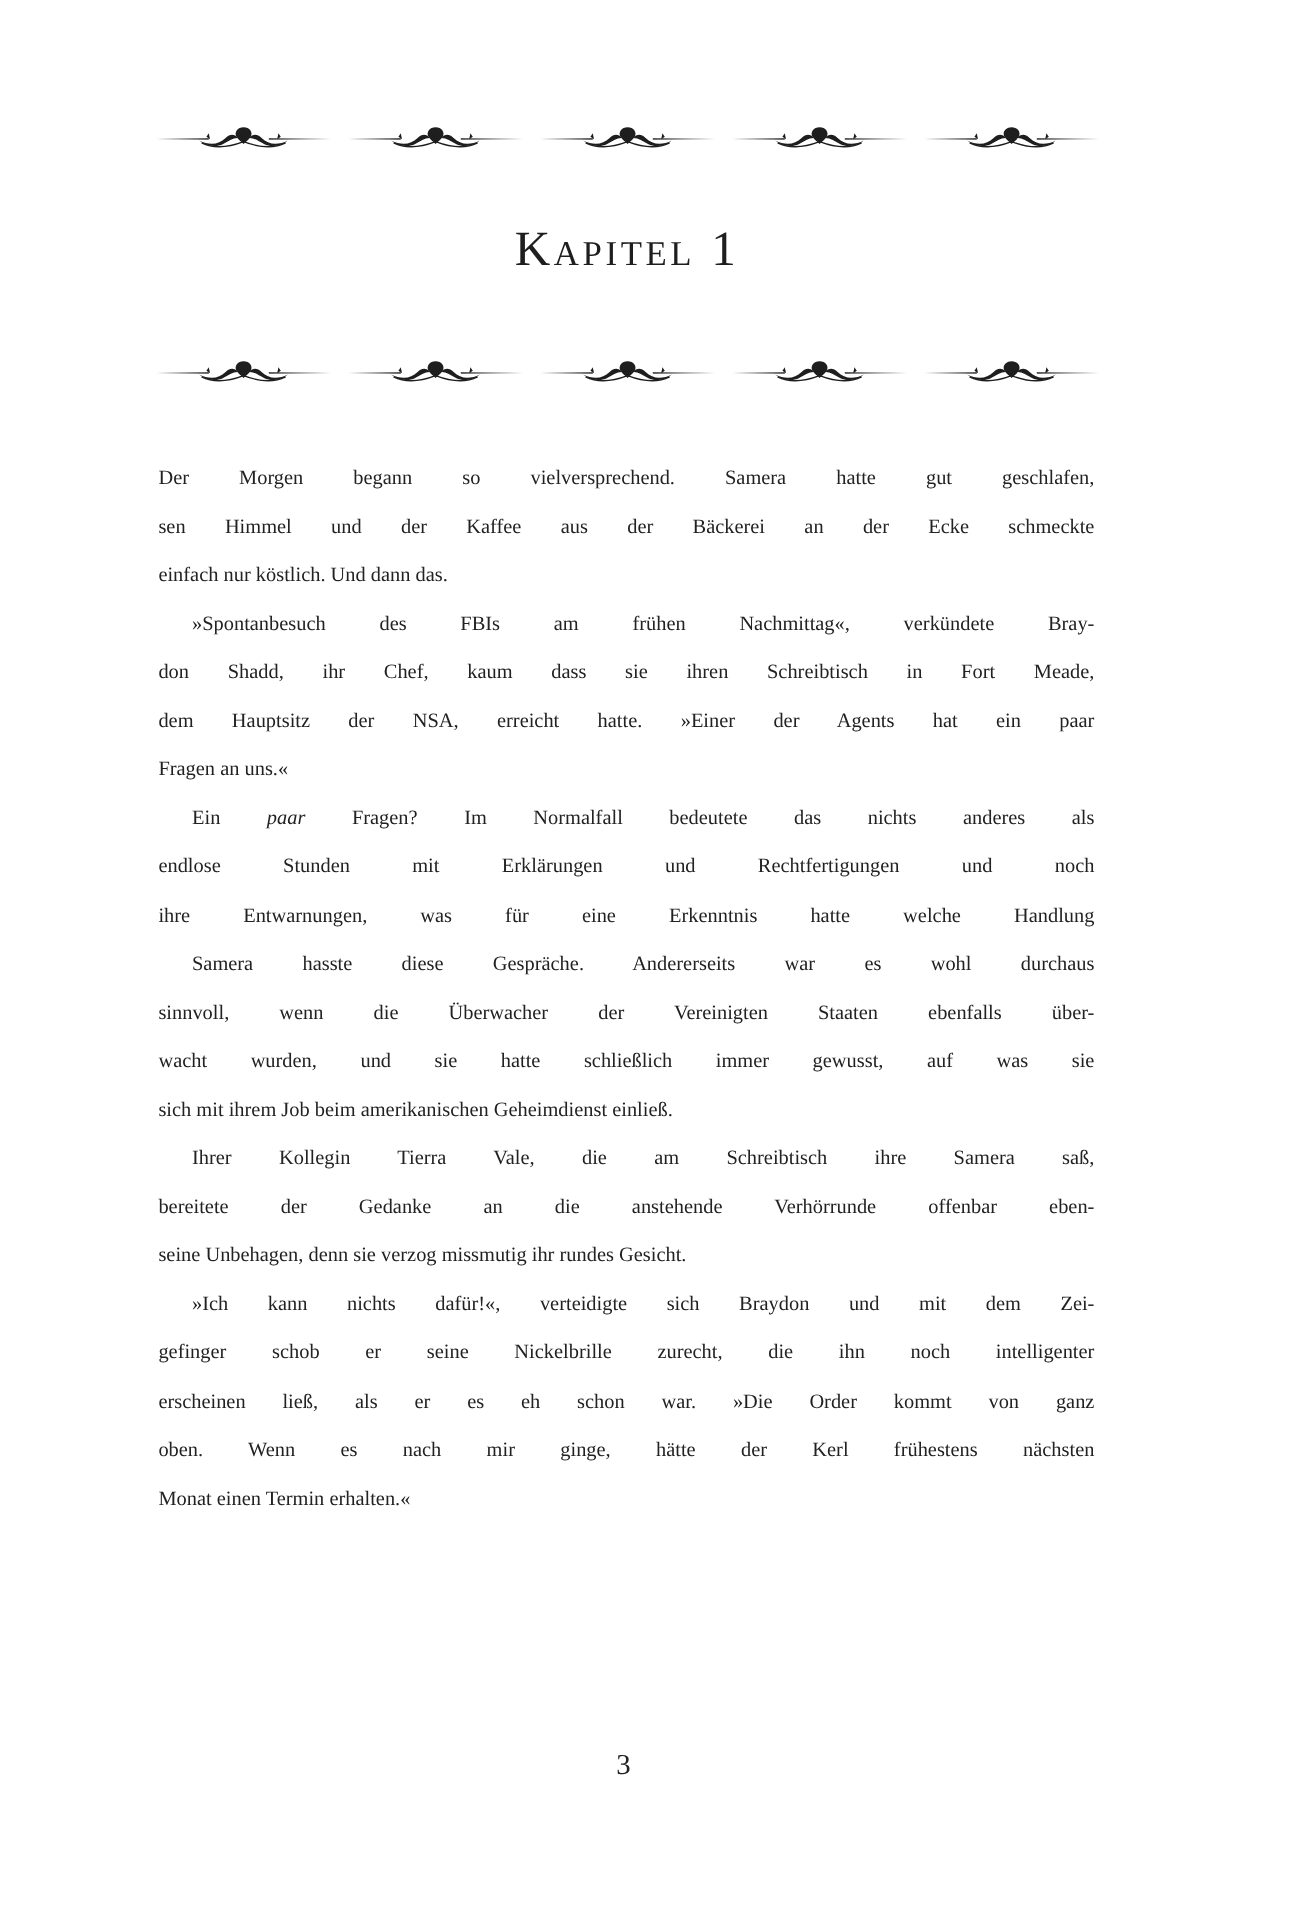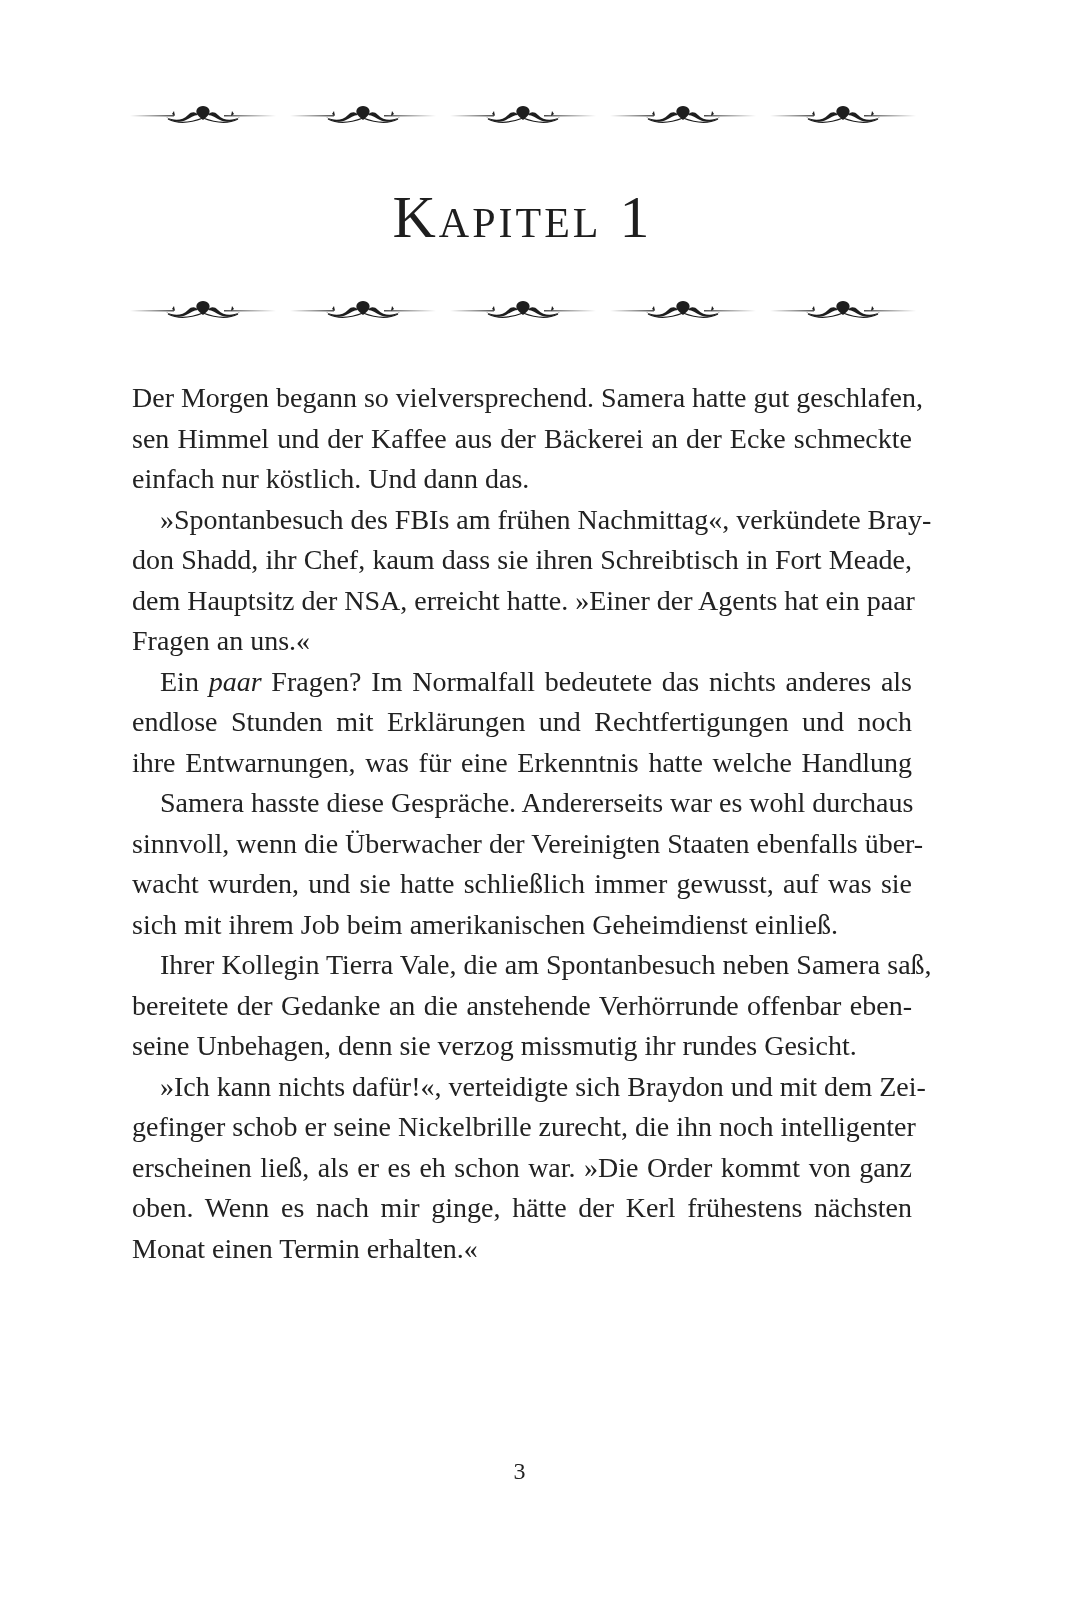--- a/index.html
+++ b/index.html
@@ -30,37 +30,37 @@
       height: 30px;
       display: block;
     }
     .chapter-title {
       position: absolute;
       top: 183px;
       left: 0;
       width: 1045px;
       text-align: center;
       font-family: "Liberation Serif", "DejaVu Serif", serif;
-      font-size: 60px;
+      font-size: 41px;
       letter-spacing: 3px;
       font-weight: normal;
       color: #1e1e1e;
       margin: 0;
       font-variant: small-caps;
     }
     .text-block {
       position: absolute;
       top: 378px;
       left: 132px;
       width: 780px;
     }
     .para {
       margin: 0;
       font-family: "Liberation Serif", "DejaVu Serif", serif;
-      font-size: 28px;
+      font-size: 17px;
       line-height: 40.5px;
       text-align: justify;
       text-align-last: left;
       color: #222222;
       hyphens: manual;
     }
     .para .line {
       display: block;
       text-align: justify;
       text-align-last: justify;
@@ -173,21 +173,21 @@
   </p>
 
   <p class="para">
     <span class="line indent">Samera hasste diese Gespräche. Andererseits war es wohl durchaus</span>
     <span class="line">sinnvoll, wenn die Überwacher der Vereinigten Staaten ebenfalls über-</span>
     <span class="line">wacht wurden, und sie hatte schließlich immer gewusst, auf was sie</span>
     <span class="line last">sich mit ihrem Job beim amerikanischen Geheimdienst einließ.</span>
   </p>
 
   <p class="para">
-    <span class="line indent">Ihrer Kollegin Tierra Vale, die am Spontanbesuch neben Samera saß,</span>
+    <span class="line indent">Ihrer Kollegin Tierra Vale, die am Schreibtisch ihre Samera saß,</span>
     <span class="line">bereitete der Gedanke an die anstehende Verhörrunde offenbar eben-</span>
     <span class="line last">seine Unbehagen, denn sie verzog missmutig ihr rundes Gesicht.</span>
   </p>
 
   <p class="para">
     <span class="line indent">»Ich kann nichts dafür!«, verteidigte sich Braydon und mit dem Zei-</span>
     <span class="line">gefinger schob er seine Nickelbrille zurecht, die ihn noch intelligenter</span>
     <span class="line">erscheinen ließ, als er es eh schon war. »Die Order kommt von ganz</span>
     <span class="line">oben. Wenn es nach mir ginge, hätte der Kerl frühestens nächsten</span>
     <span class="line last">Monat einen Termin erhalten.«</span>

